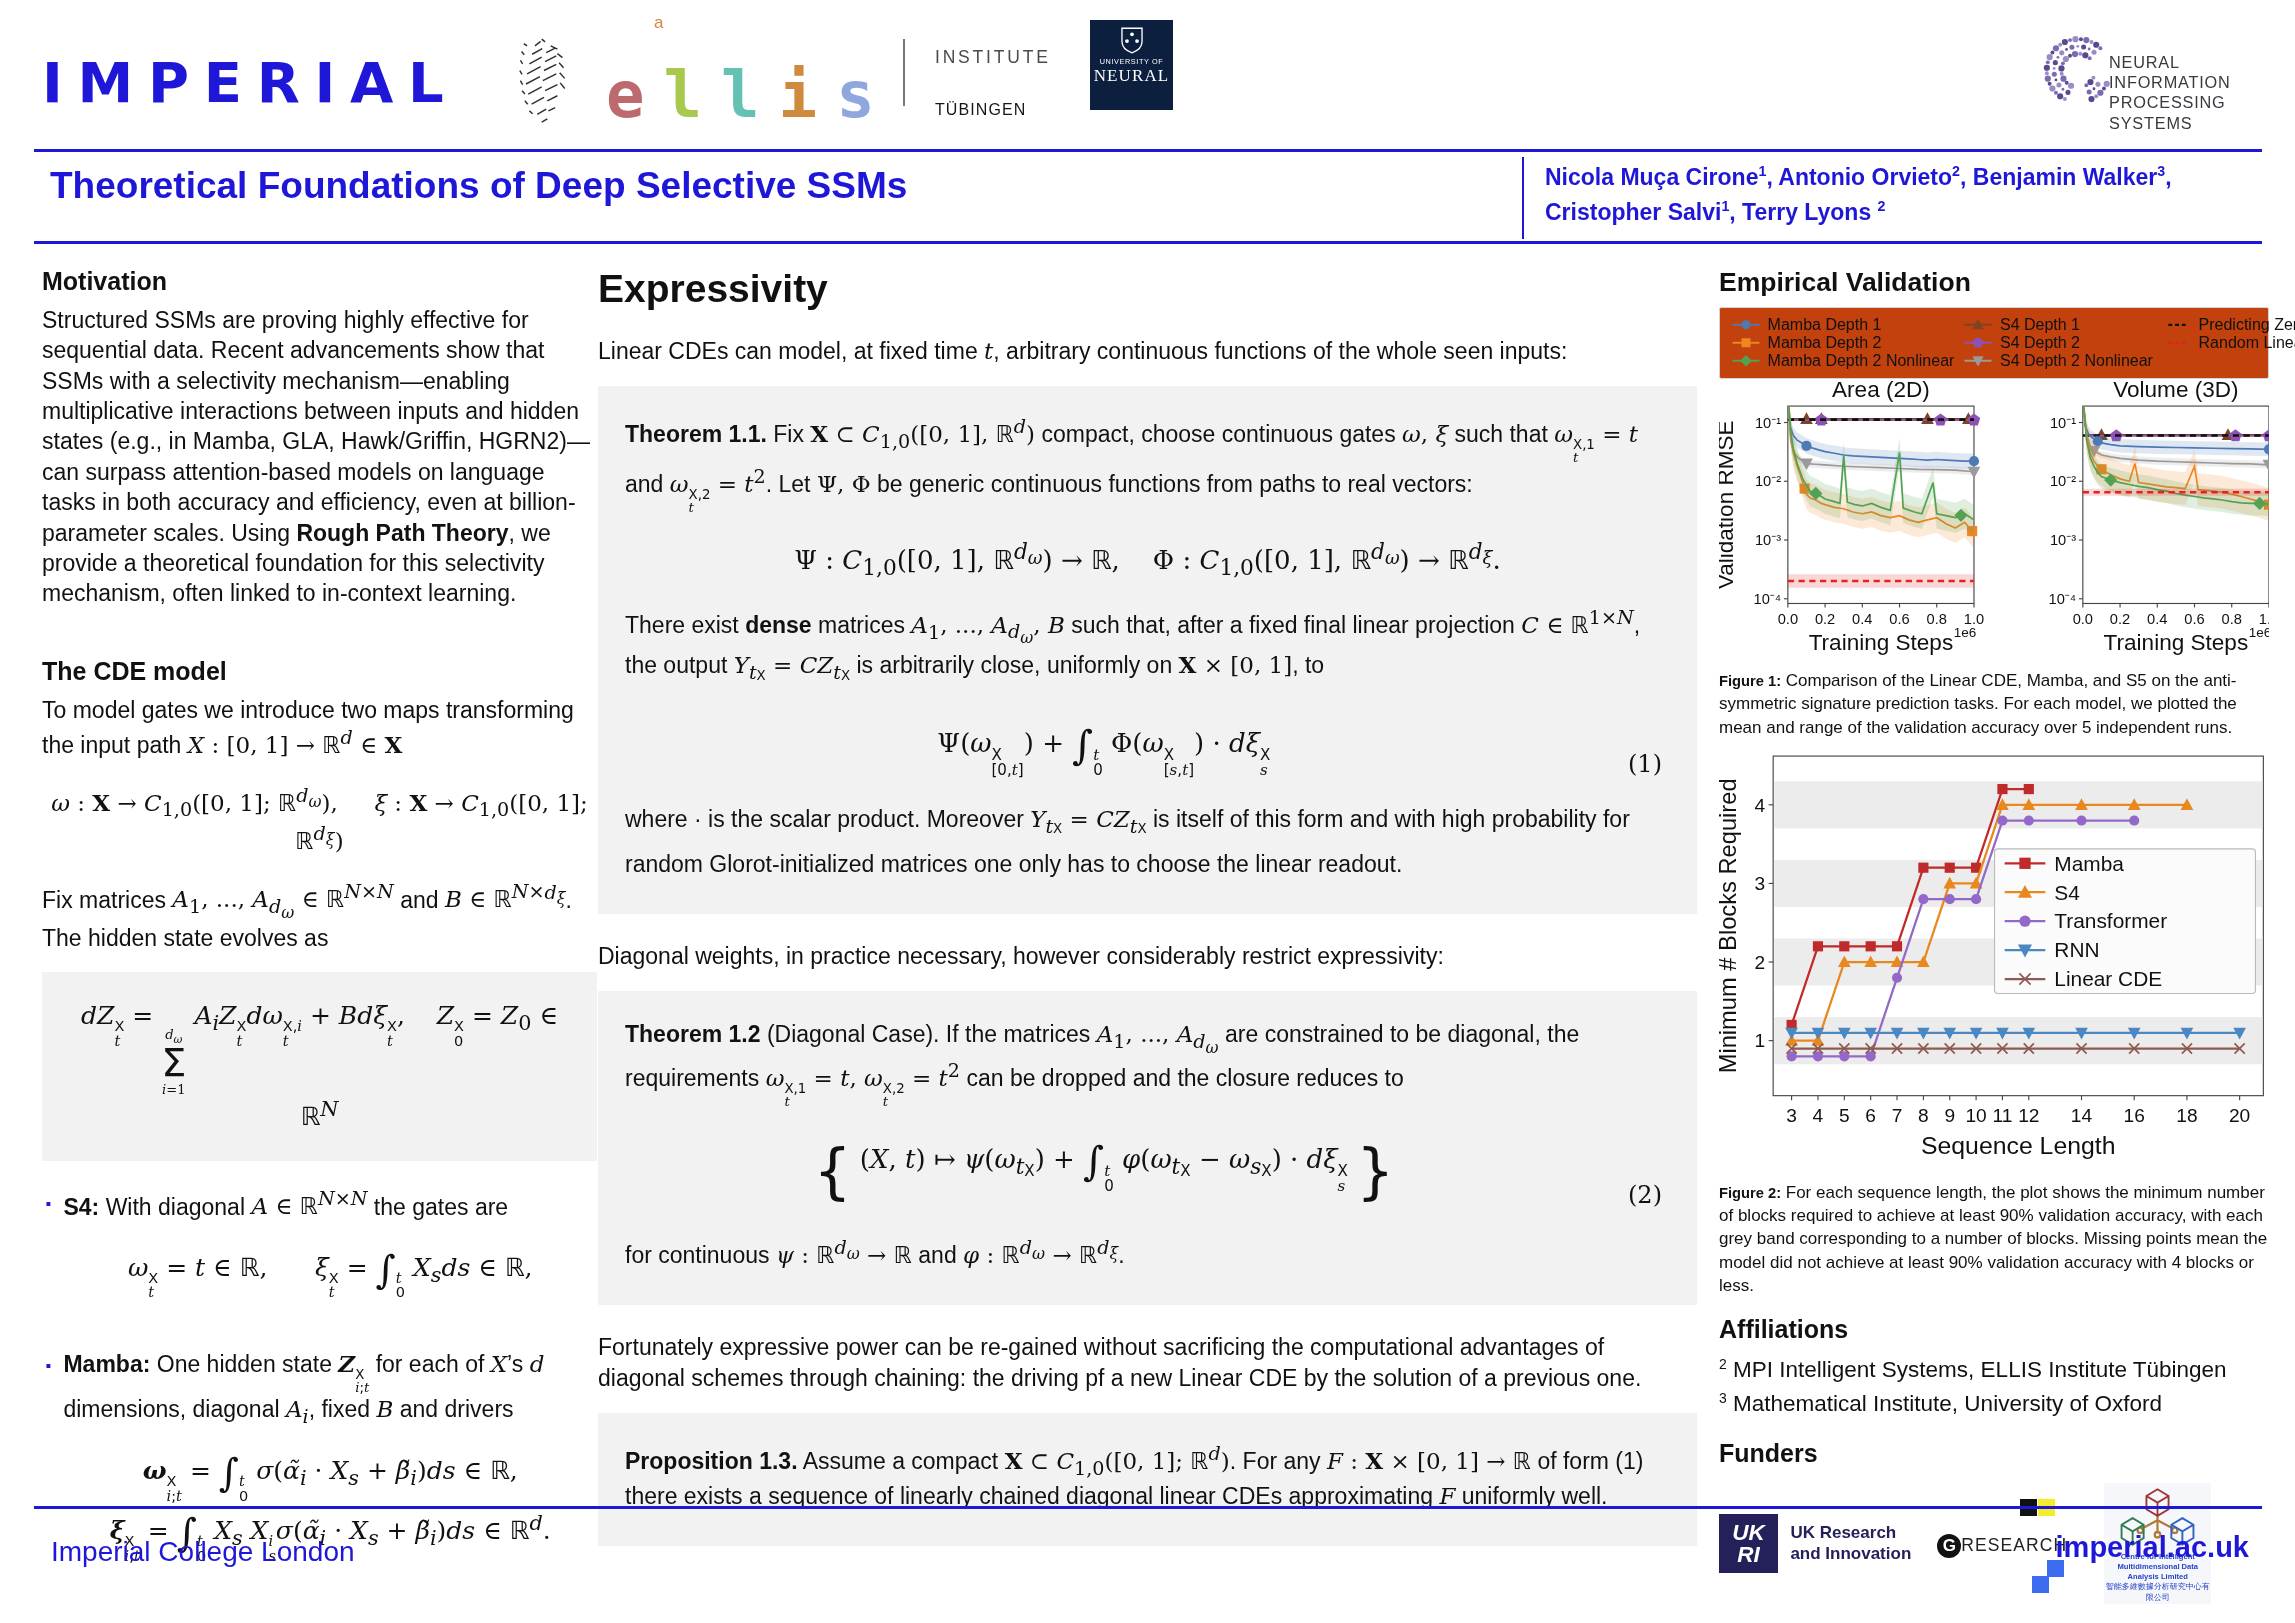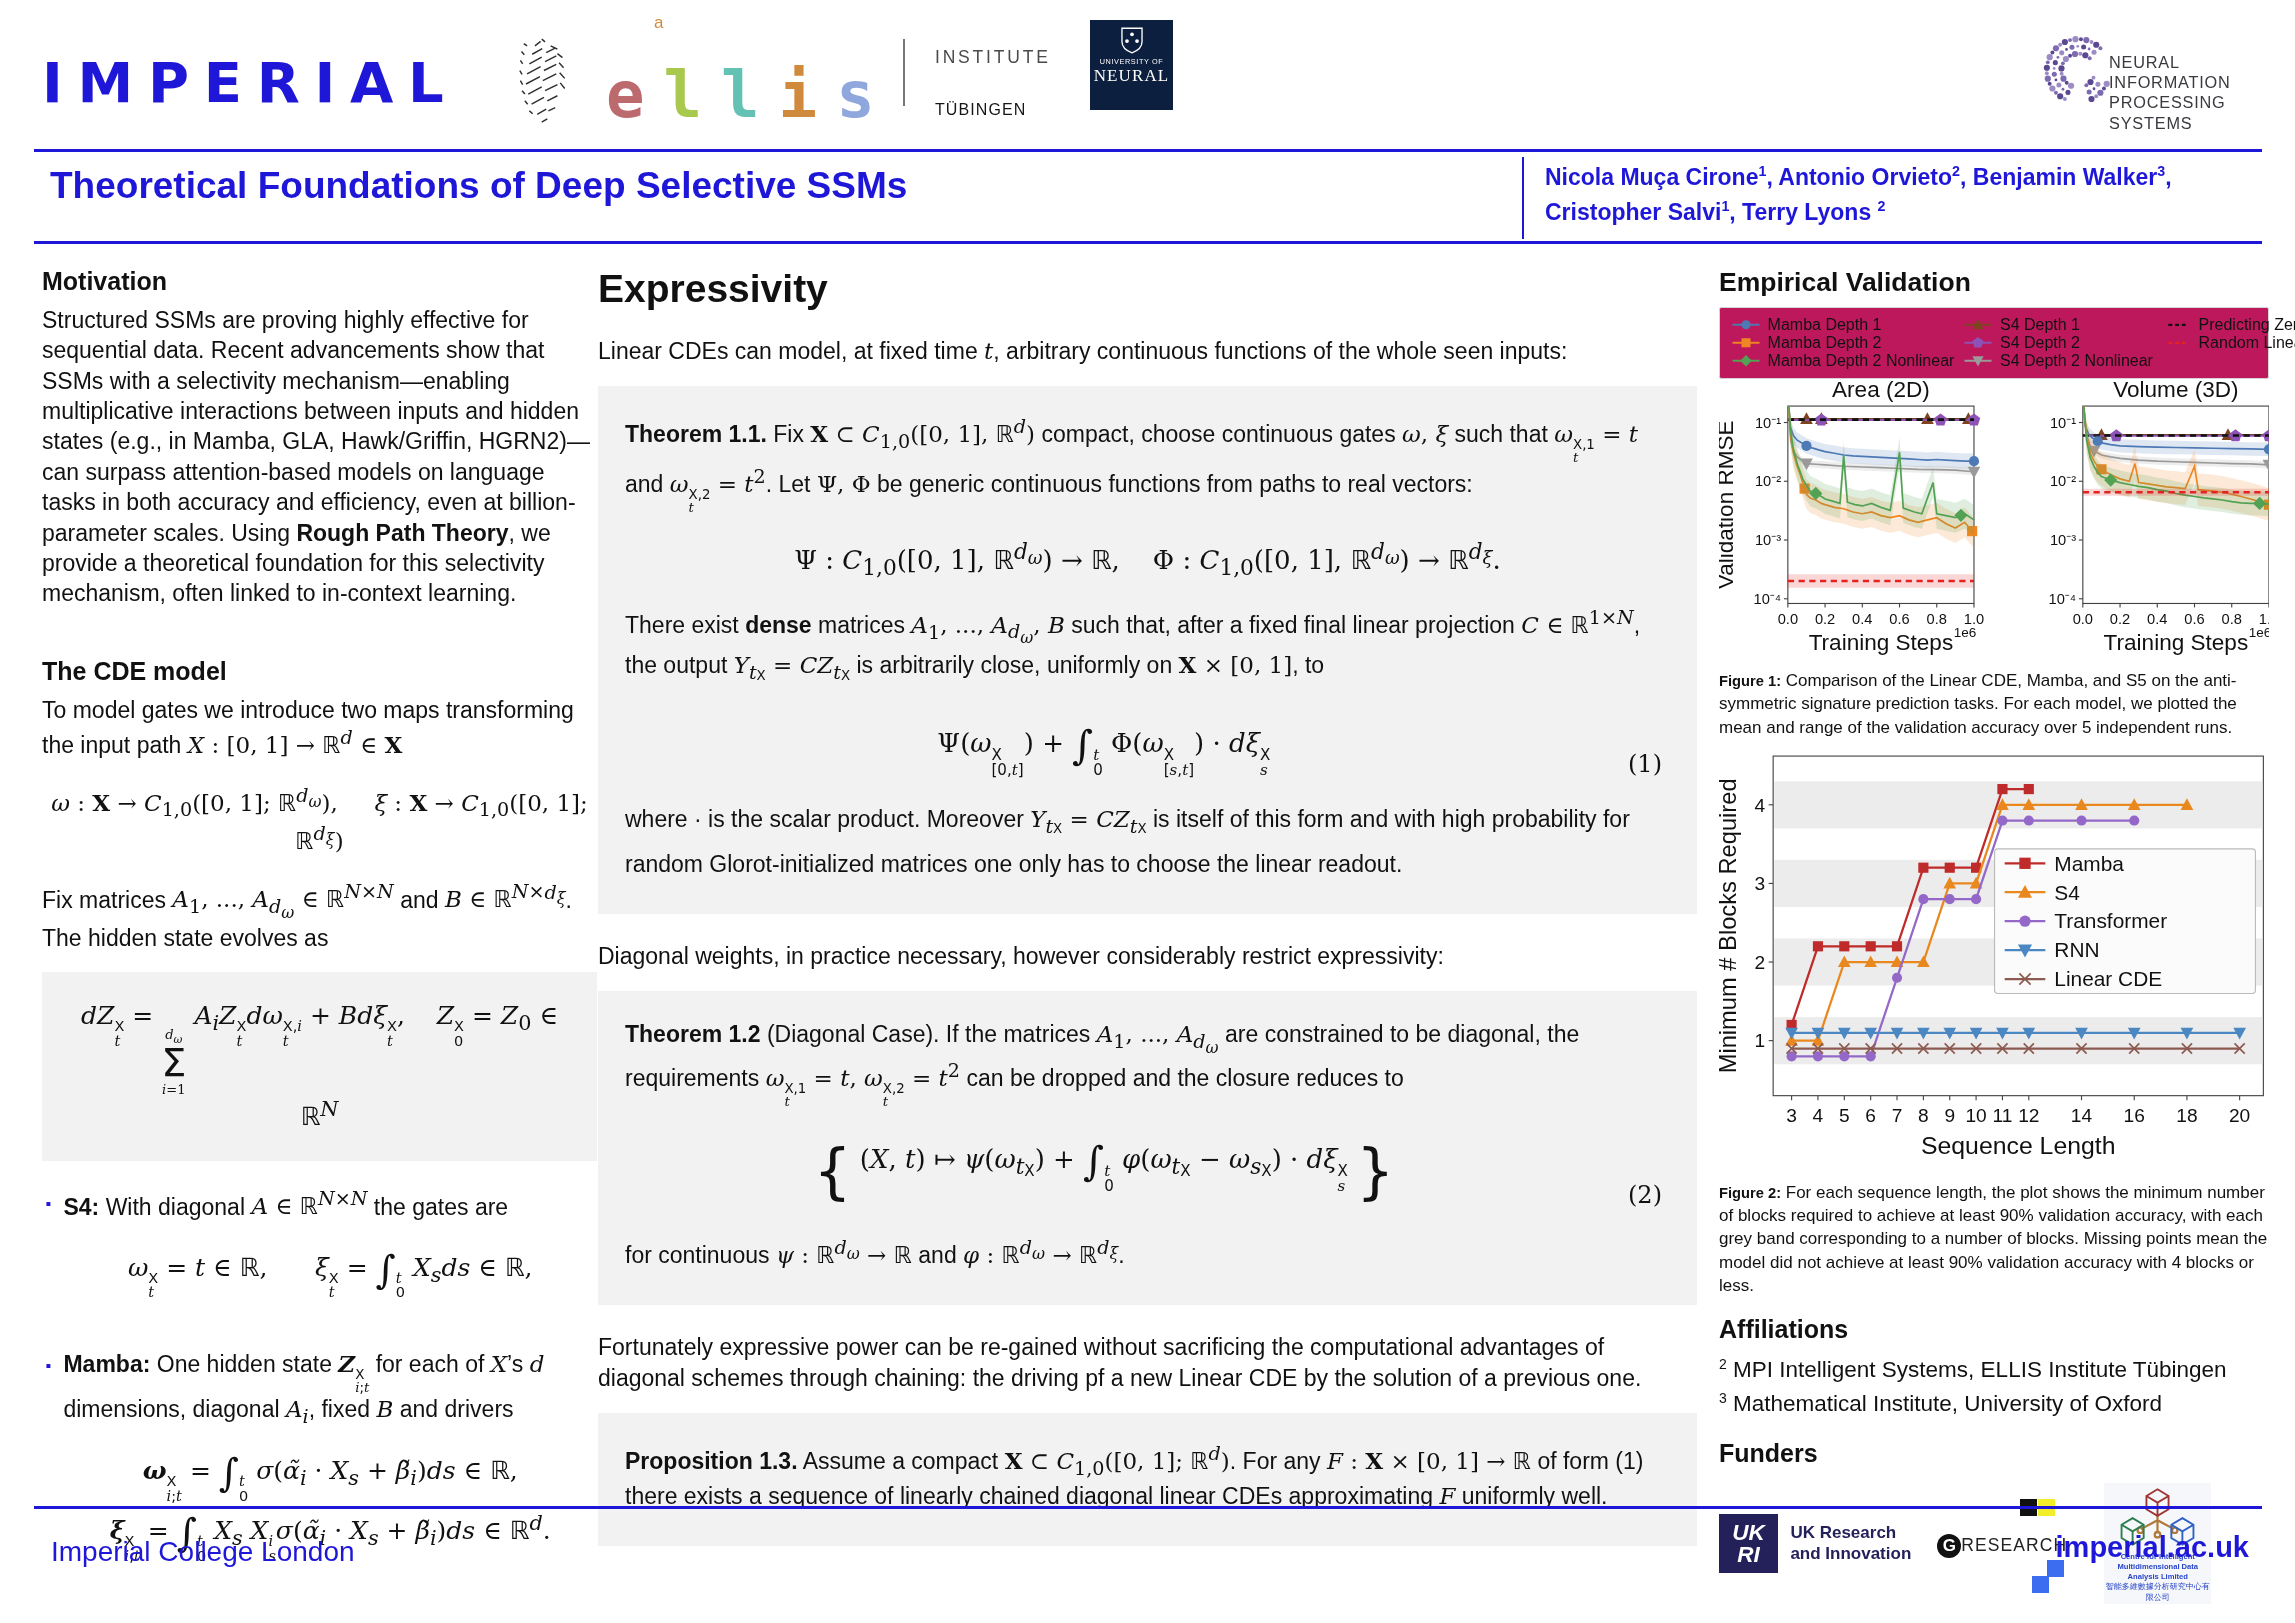--- a/index.html
+++ b/index.html
@@ -67,21 +67,21 @@
   .eqrow .eq{flex:1;}
   .eqnum{font-size:24px; font-family:"DejaVu Serif",serif; padding-left:11.3px;}
   .eqblock{margin:24px 0;}
 
   ul.bullets{list-style:none; margin-top:26px;}
   ul.bullets li{display:flex; margin-bottom:25px;}
   .bullet-glyph{color:var(--blue); font-size:16px; margin:8px 12.4px 0 3.4px; flex:none;}
   .bullet-body{flex:1; font-size:23px; line-height:1.32;}
 
   
-  .fig-legend{border:1.1px solid #d4d4d4; border-radius:2.3px; background:#be185d;
+  .fig-legend{border:1.1px solid #d4d4d4; border-radius:2.3px; background:#c2410c;
               display:grid; grid-template-columns:1.22fr 1.02fr 1fr; gap:3.4px 8px;
               padding:8px 10px; margin-top:6.8px;}
   .fig-legend .lg-row{display:flex; align-items:center; font-size:16px; white-space:nowrap;}
   .fig-legend svg{flex:none; margin-right:5.6px;}
   .caption{font-size:17px; line-height:1.38; margin-top:5.6px; color:#111;}
   .caption b{font-size:14.7px;}
   .affil{font-size:22.5px; line-height:1.5;}
   .affil sup{font-size:0.62em;}
   .funders-head{margin-top:19px;}
   .funders{display:flex; align-items:center; gap:26px; margin-top:14.7px;}

